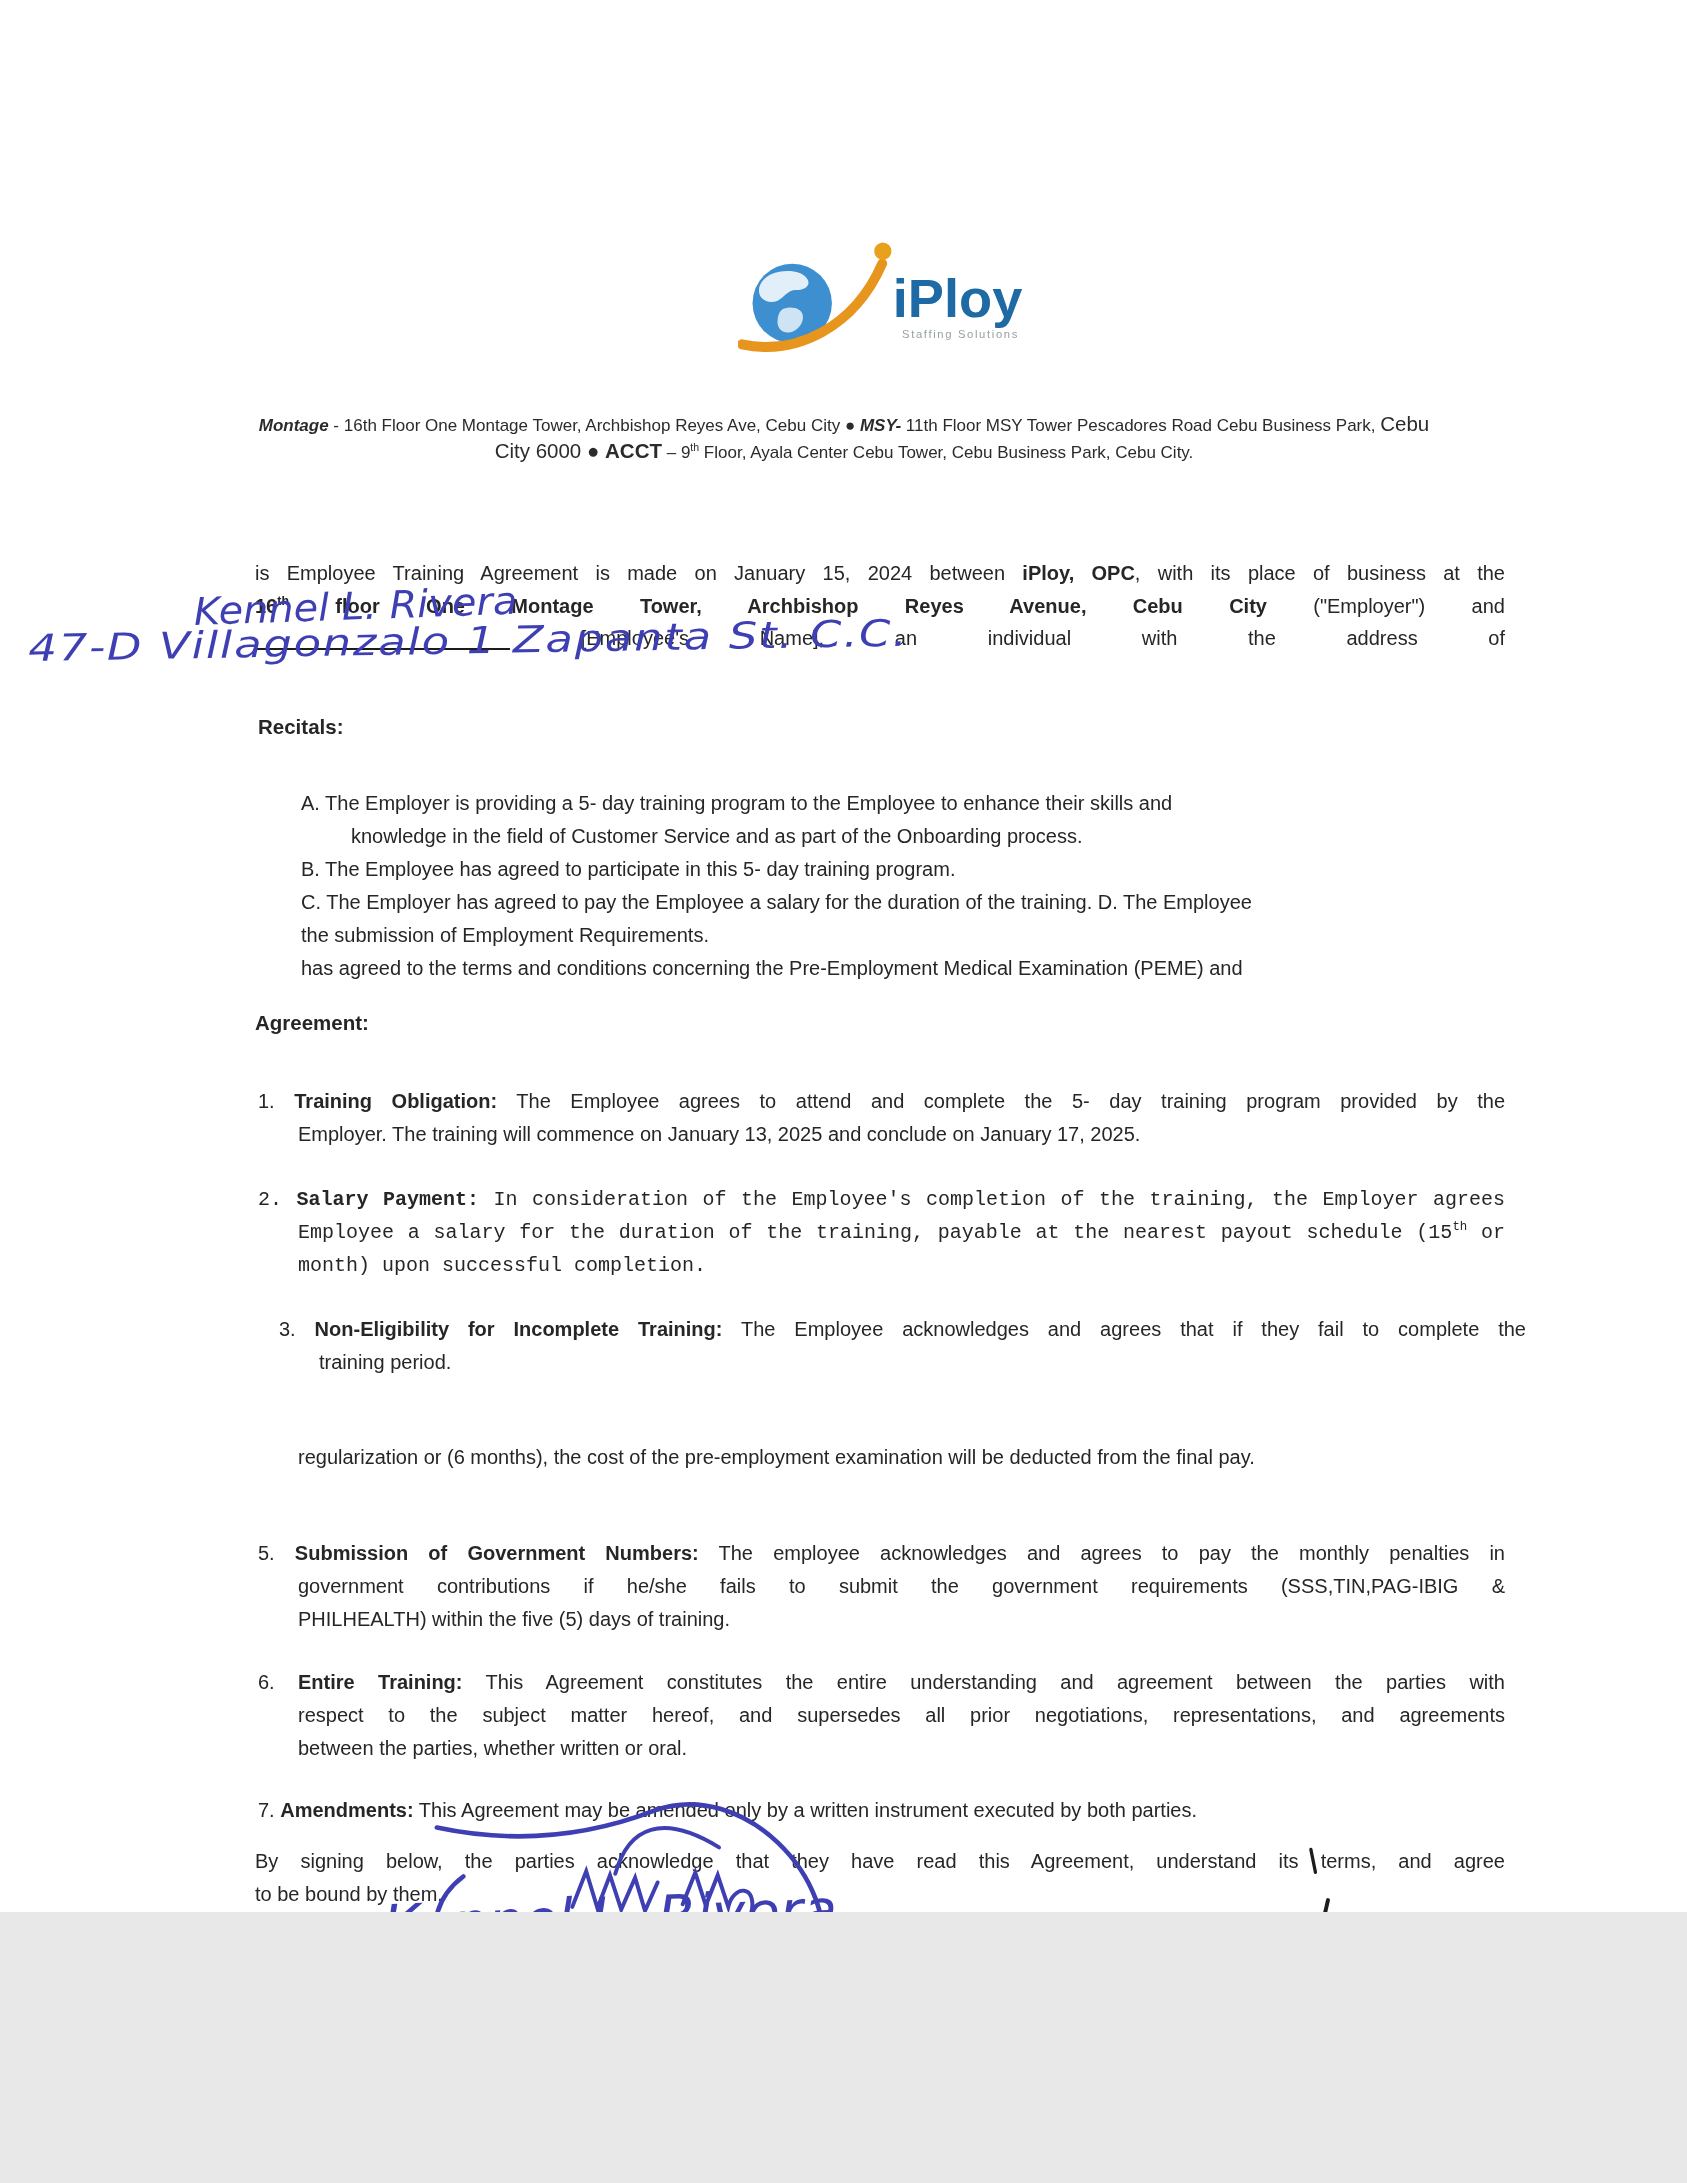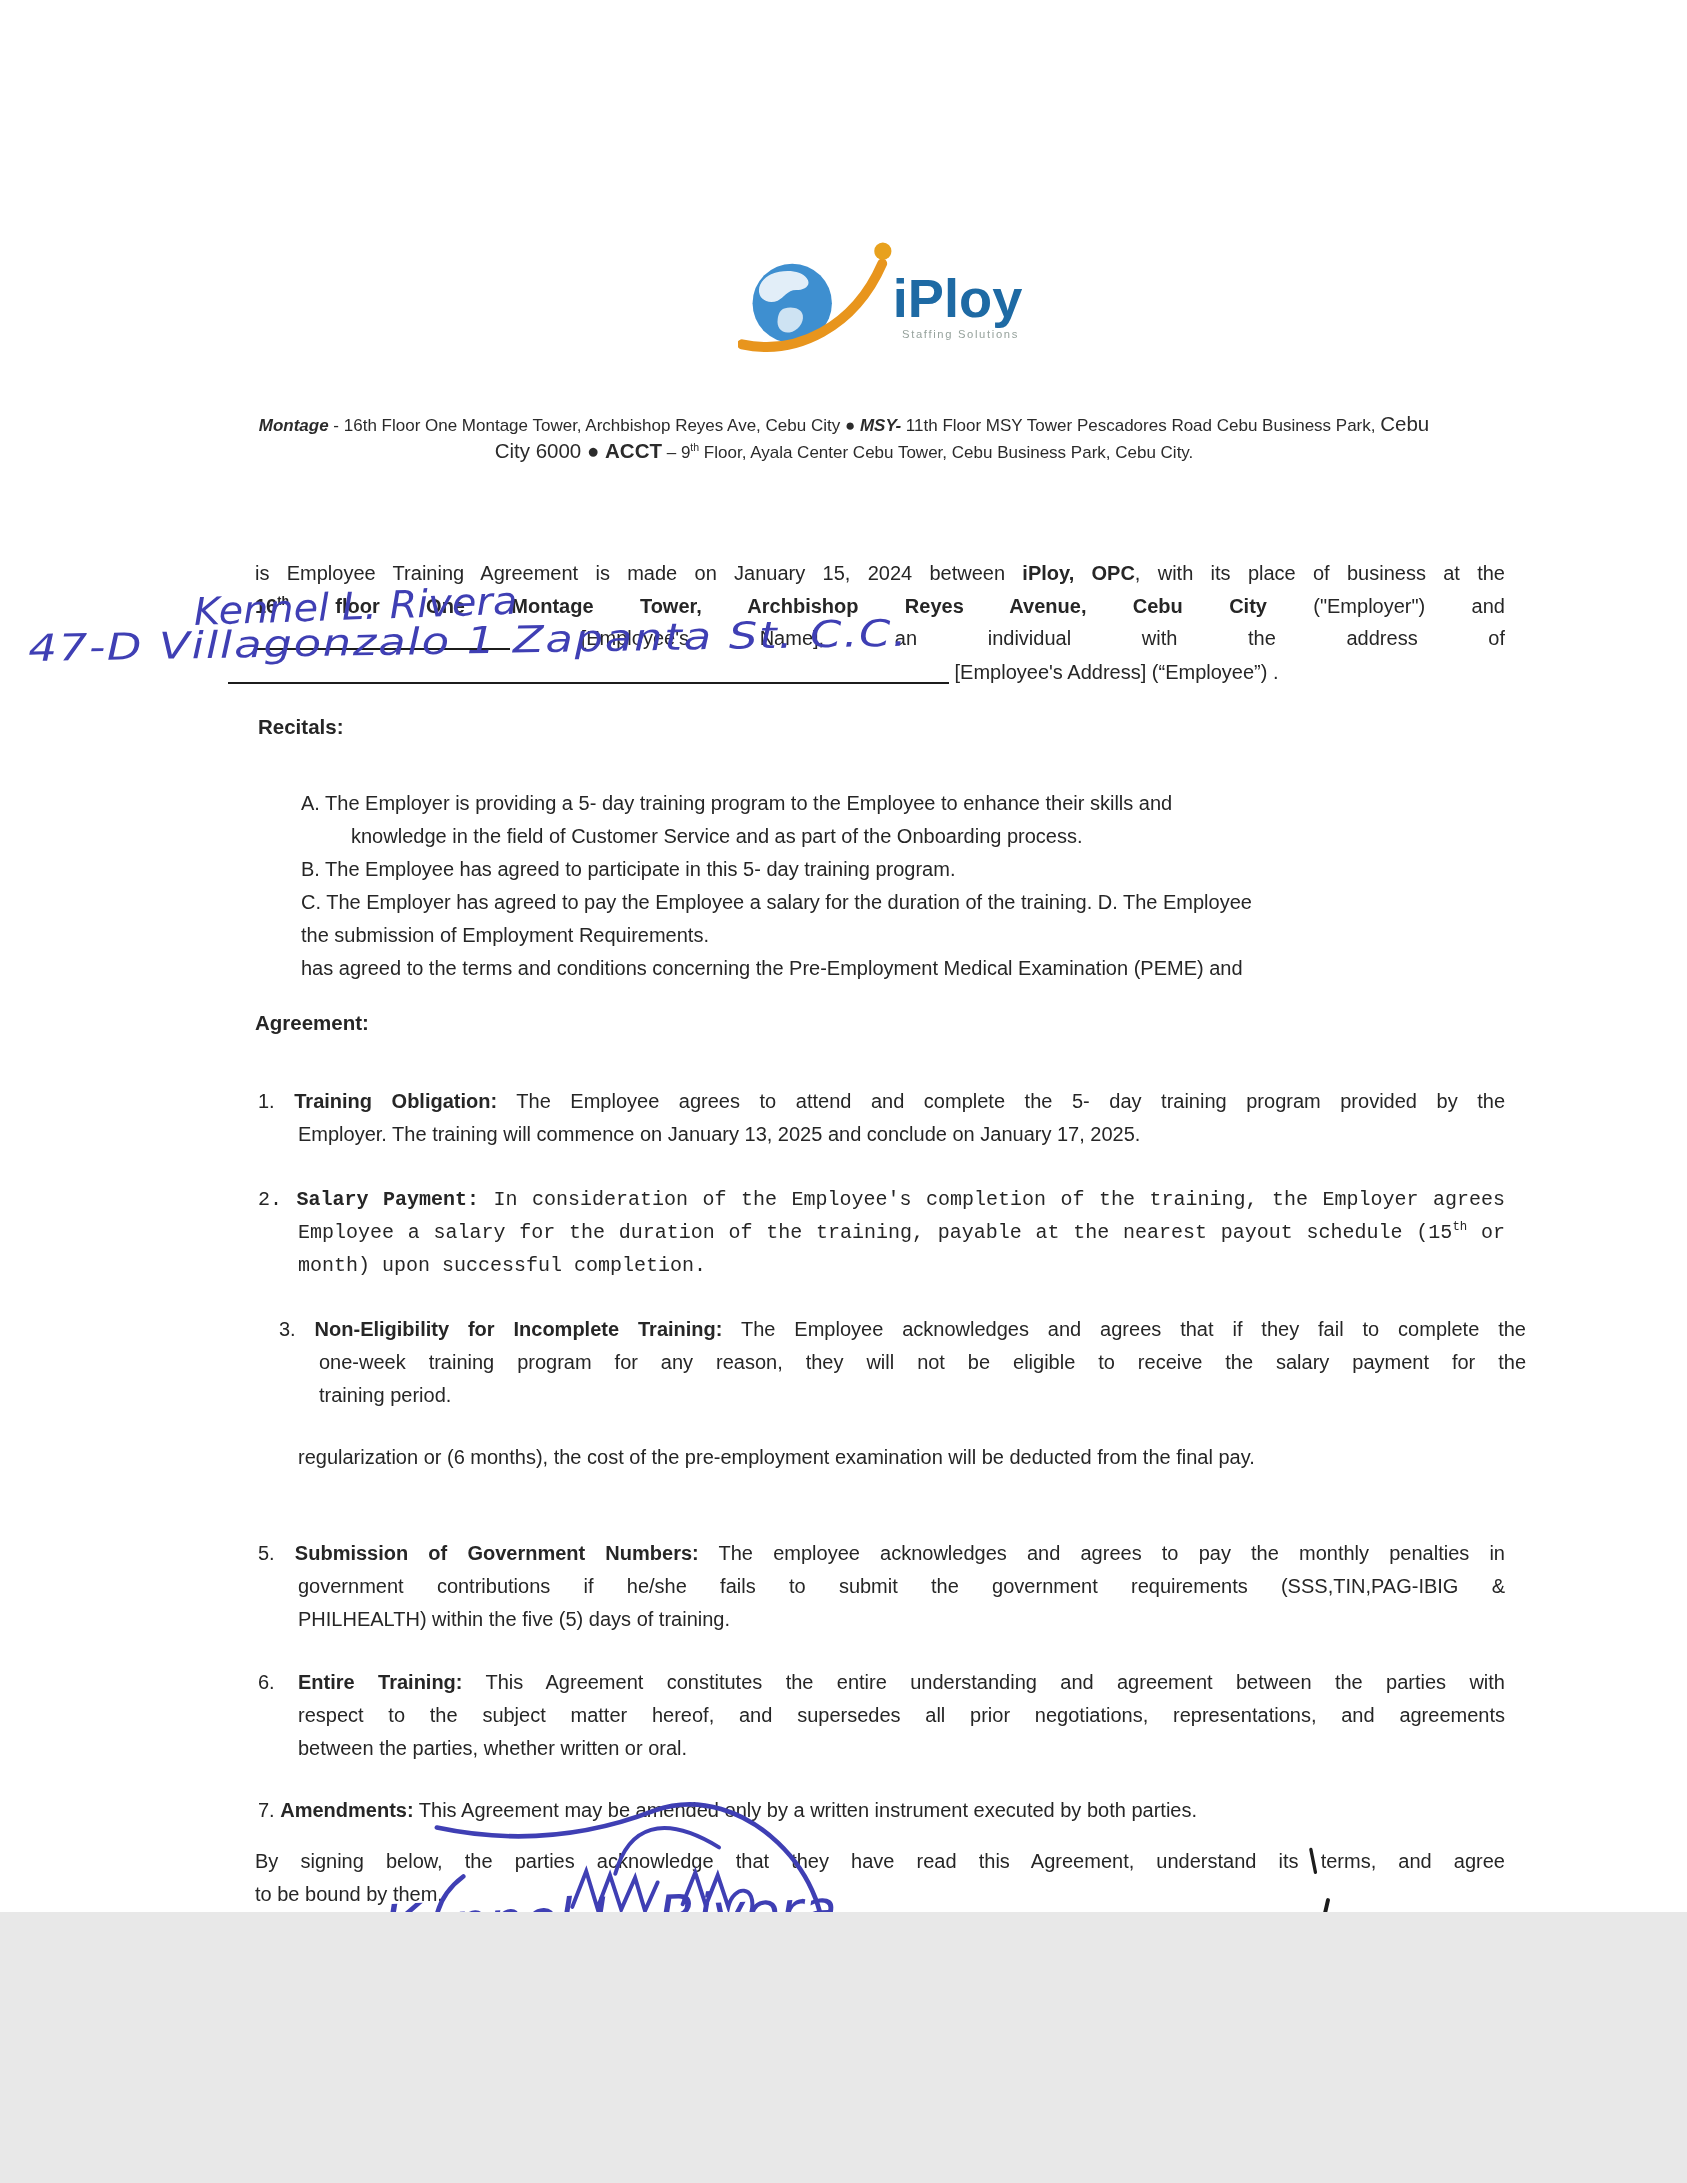--- a/index.html
+++ b/index.html
@@ -57,24 +57,20 @@
   <div class="abs doc jl" style="left:255px; top:557px; width:1250px;">
     <span>is Employee Training Agreement is made on January 15, 2024 between </span><b>iPloy, OPC</b><span>, with its place of business at the</span>
   </div>
   <div class="abs doc jl" style="left:255px; top:590px; width:1250px;">
     <b><span>16</span><sup>th</sup><span> floor One Montage Tower, Archbishop Reyes Avenue, Cebu City</span></b><span> ("Employer") and</span>
   </div>
   <div class="abs doc jl" style="left:255px; top:622px; width:1250px;">
     <span class="uline" style="width:255px;"></span>
     <span>[Employee's Name], an individual with the address of</span>
   </div>
-  <div class="abs doc ll" style="left:228px; top:656px; width:1277px;">
-    <span class="uline" style="width:721px;"></span>
-    <span>[Employee's Address] (“Employee”) .</span>
-  </div>
 
   <div class="abs hw" style="left:193px; top:590px; font-size:38px; transform:rotate(-2deg) scaleX(1.05);">Kennel L. Rivera</div>
   <div class="abs hw" style="left:28px; top:627px; font-size:37px; transform:rotate(-1deg) scaleX(1.22); letter-spacing:1.3px;">47-D Villagonzalo 1 Zapanta St. C.C.</div>
 
   <div class="abs heading" style="left:258px; top:715px;">Recitals:</div>
   <div class="abs doc" style="left:301px; top:787px; width:1201px;">
     <div class="rl">A. The Employer is providing a 5- day training program to the Employee to enhance their skills and</div>
     <div class="rl" style="padding-left:50px;">knowledge in the field of Customer Service and as part of the Onboarding process.</div>
     <div class="rl">B. The Employee has agreed to participate in this 5- day training program.</div>
     <div class="rl">C. The Employer has agreed to pay the Employee a salary for the duration of the training. D. The Employee</div>
@@ -90,21 +86,20 @@
   </div>
 
   <div class="abs doc" style="left:258px; top:1183px; width:1247px; padding-left:40px; box-sizing:border-box;font-family:Liberation Mono, monospace;">
     <div class="jl" style="margin-left:-40px;"><span>2.</span> <b>Salary Payment:</b><span> In consideration of the Employee's completion of the training, the Employer agrees to pay the</span></div>
     <div class="jl"><span>Employee a salary for the duration of the training, payable at the nearest payout schedule (15</span><sup>th</sup><span> or 30</span><sup>th</sup><span> of the</span></div>
     <div class="ll">month) upon successful completion.</div>
   </div>
 
   <div class="abs doc" style="left:258px; top:1313px; width:1247px; padding-left:40px; box-sizing:border-box;margin-left:21px;">
     <div class="jl" style="margin-left:-40px;"><span>3.</span> <b>Non-Eligibility for Incomplete Training:</b><span> The Employee acknowledges and agrees that if they fail to complete the</span></div>
-    <div class="jl">one-week training program for any reason, they will not be eligible to receive the salary payment for the</div>
     <div class="ll">training period.</div>
   </div>
 
   <div class="abs doc" style="left:258px; top:1441px; width:1247px; padding-left:40px; box-sizing:border-box;">
     <div class="ll">regularization or (6 months), the cost of the pre-employment examination will be deducted from the final pay.</div>
   </div>
 
   <div class="abs doc" style="left:258px; top:1537px; width:1247px; padding-left:40px; box-sizing:border-box;">
     <div class="jl" style="margin-left:-40px;"><span>5.</span> <b>Submission of Government Numbers:</b><span> The employee acknowledges and agrees to pay the monthly penalties in</span></div>
     <div class="jl">government contributions if he/she fails to submit the government requirements (SSS,TIN,PAG-IBIG &amp;</div>

